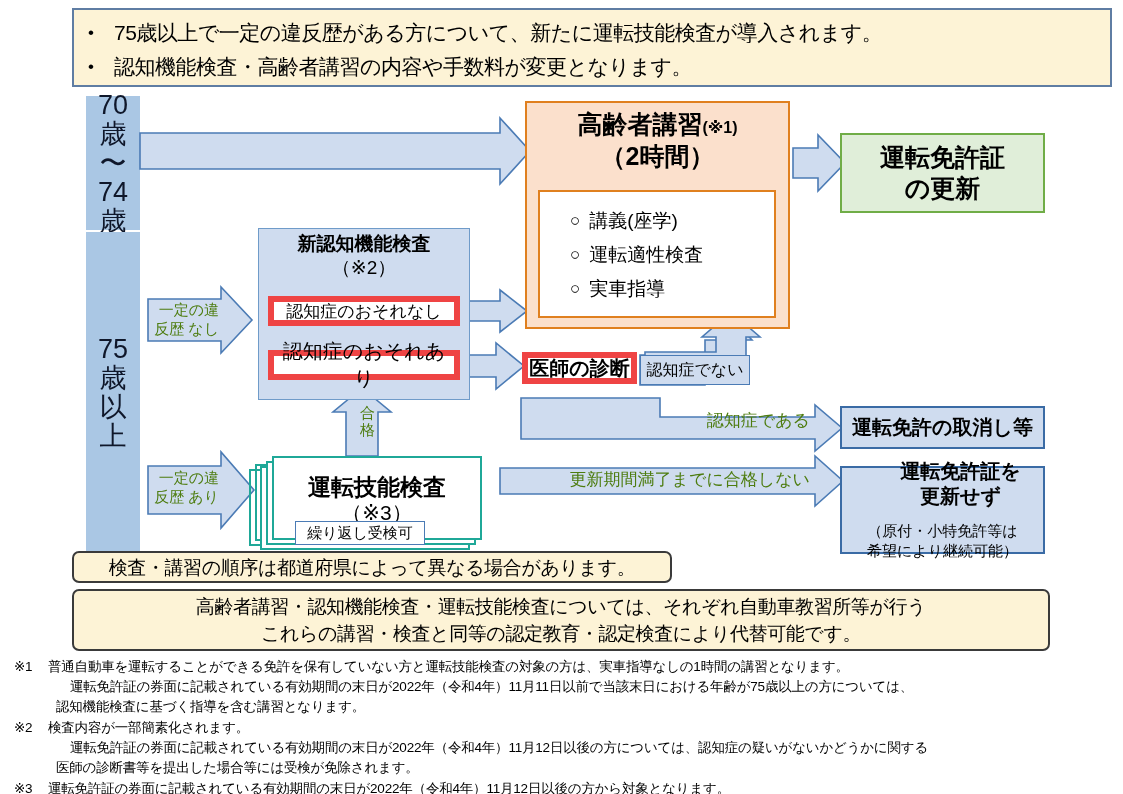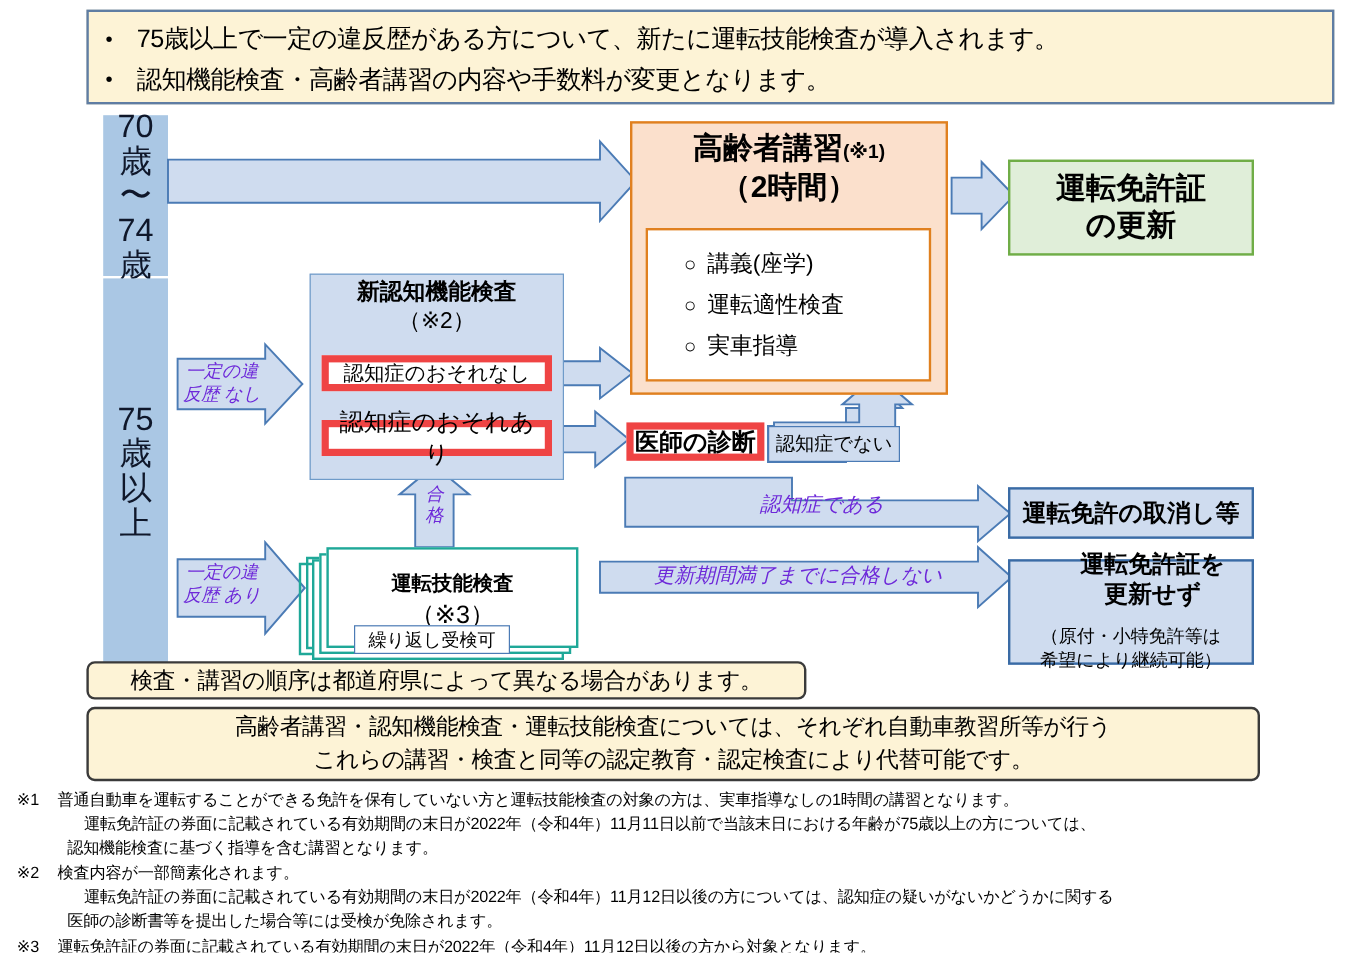--- a/index.html
+++ b/index.html
@@ -159,21 +159,21 @@
     border: 2px solid #1fa898; background: #ffffff;
   }
   #skill-shadow-2 { left: 260px; top: 466px; width: 210px; height: 84px; }
   #skill-shadow-1 { left: 266px; top: 461px; width: 210px; height: 84px; }
   #skill-box {
     left: 272px; top: 456px; width: 210px; height: 84px;
     background: #ffffff; border: 2px solid #1fa898;
   }
   #skill-title {
     left: 272px; top: 473px; width: 210px;
-    text-align: center; font-size: 17px; font-weight: bold; line-height: 28px;
+    text-align: center; font-size: 23px; font-weight: bold; line-height: 28px;
   }
   #skill-sub {
     left: 272px; top: 500px; width: 210px;
     text-align: center; font-size: 21px; line-height: 26px;
   }
   #label-repeat {
     left: 295px; top: 521px; width: 130px; height: 24px;
     background: #ffffff; border: 1px solid #4b7bb5;
     font-size: 15px;
     display: flex; align-items: center; justify-content: center;
@@ -207,23 +207,22 @@
   
   #arrow-layer {
     left: 0; top: 0; width: 1123px; height: 794px;
     pointer-events: none;
   }
   .arrow-fill { fill: #cfdcef; stroke: #4b7bb5; stroke-width: 1.6; }
   .arrow-label {
     position: absolute;
     font-size: 15px;
     line-height: 19px;
-    text-align: center;
-    color: #6d28d9;
-    font-style: italic;
+    text-align: right;
+    color: #4d7c0f;
   }
   .arrow-label.big { font-size: 17px; }
 </style>
 </head>
 <body>
 
 <div id="page">
 
   <div class="abs top-notice">
     <div class="line">

